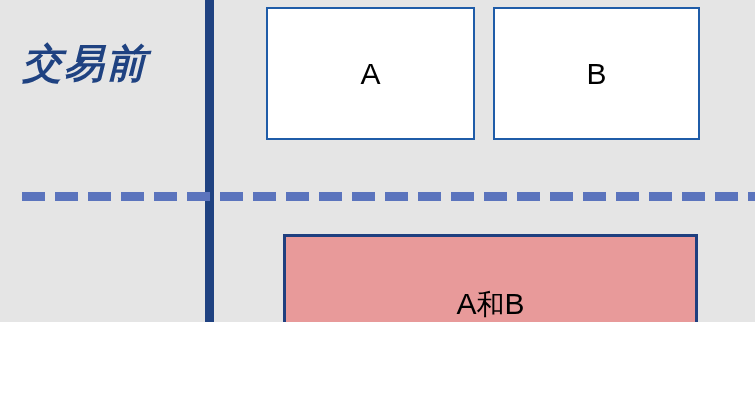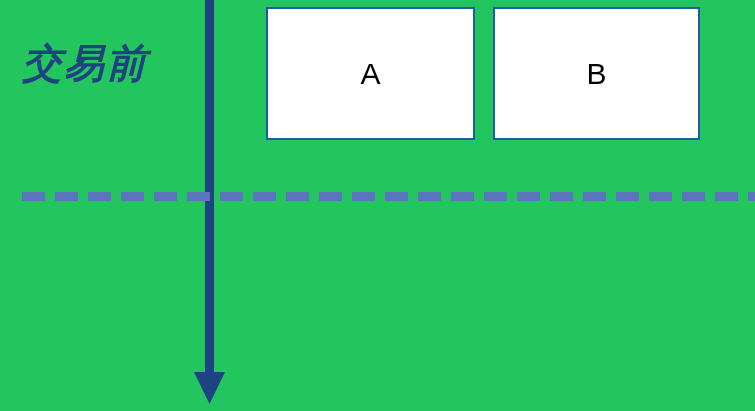--- a/index.html
+++ b/index.html
@@ -3,22 +3,22 @@
 <meta charset="utf-8">
 <style>
   html, body {
     margin: 0;
     padding: 0;
     background: #ffffff;
   }
   #stage {
     position: relative;
     width: 755px;
-    height: 411px;
-    background: #22c55e;
+    height: 322px;
+    background: #e5e5e5;
     overflow: hidden;
     font-family: "Liberation Sans", sans-serif;
   }
 
   
   .phase-label {
     position: absolute;
     font-family: "Liberation Serif", "DejaVu Serif", serif;
     font-weight: bold;
     color: #1F4281;
@@ -120,14 +120,17 @@
   <div id="divider"></div>
 
   <div class="entity-box" id="box-a">
     <span class="entity-label">A</span>
   </div>
 
   <div class="entity-box" id="box-b">
     <span class="entity-label">B</span>
   </div>
 
+  <div id="box-merged">
+    <span class="merged-label"><span class="latin">A</span><span class="han">和</span><span class="latin">B</span></span>
+  </div>
 
 </div>
 
 </body></html>

